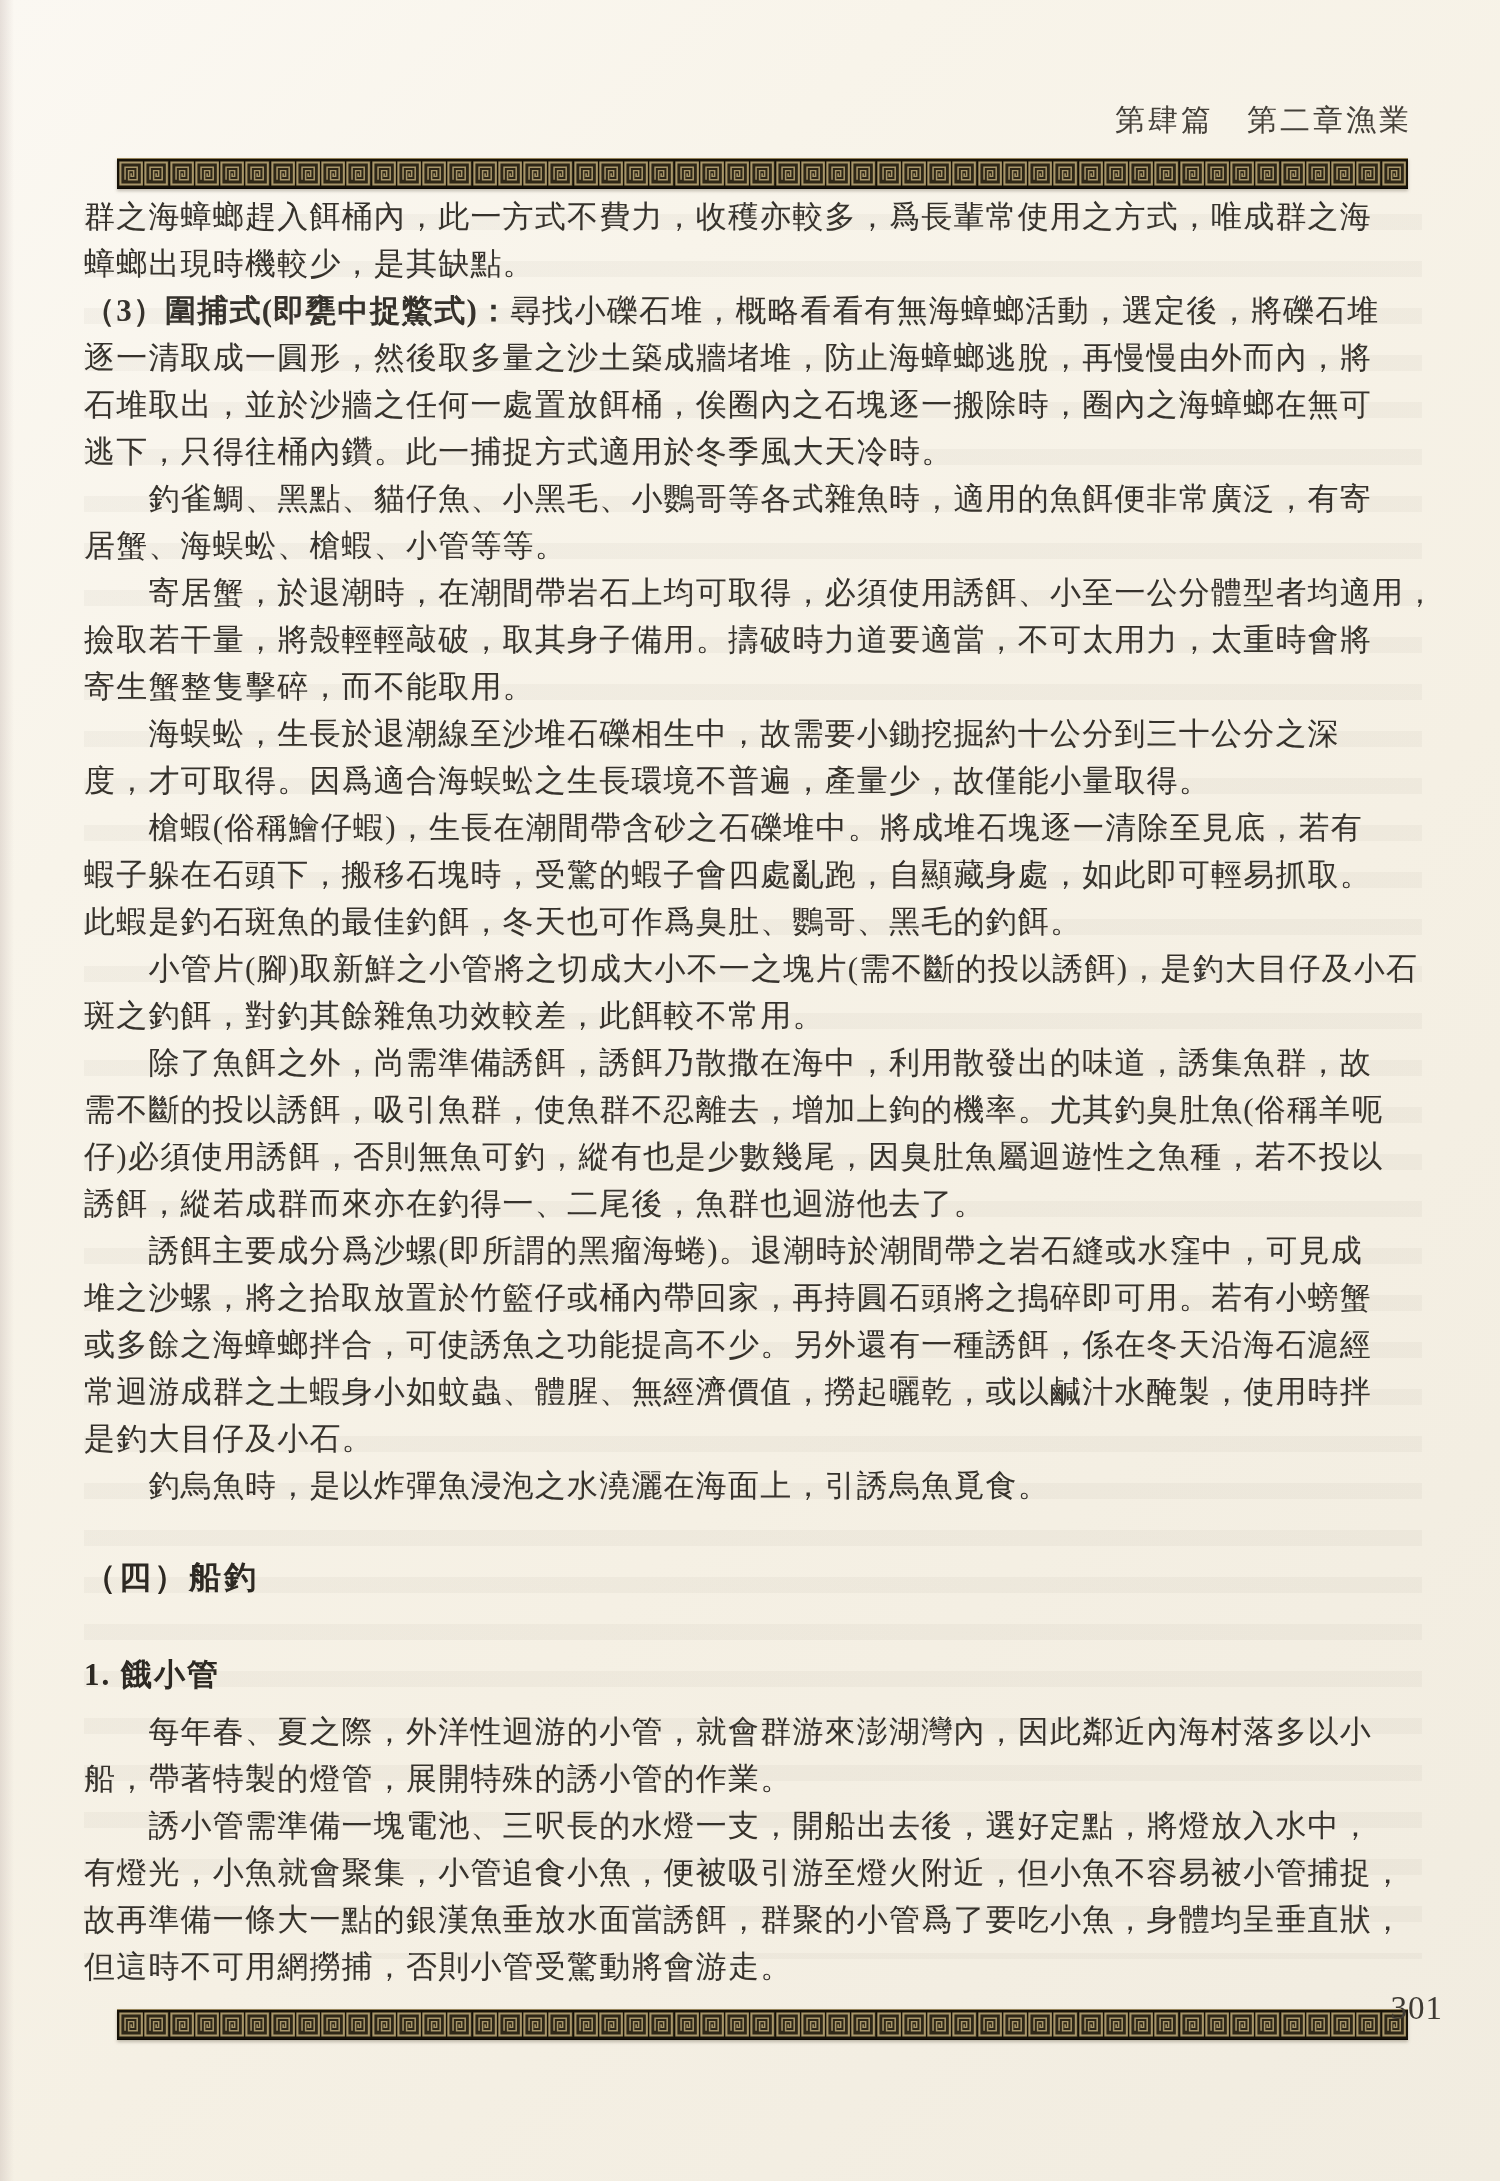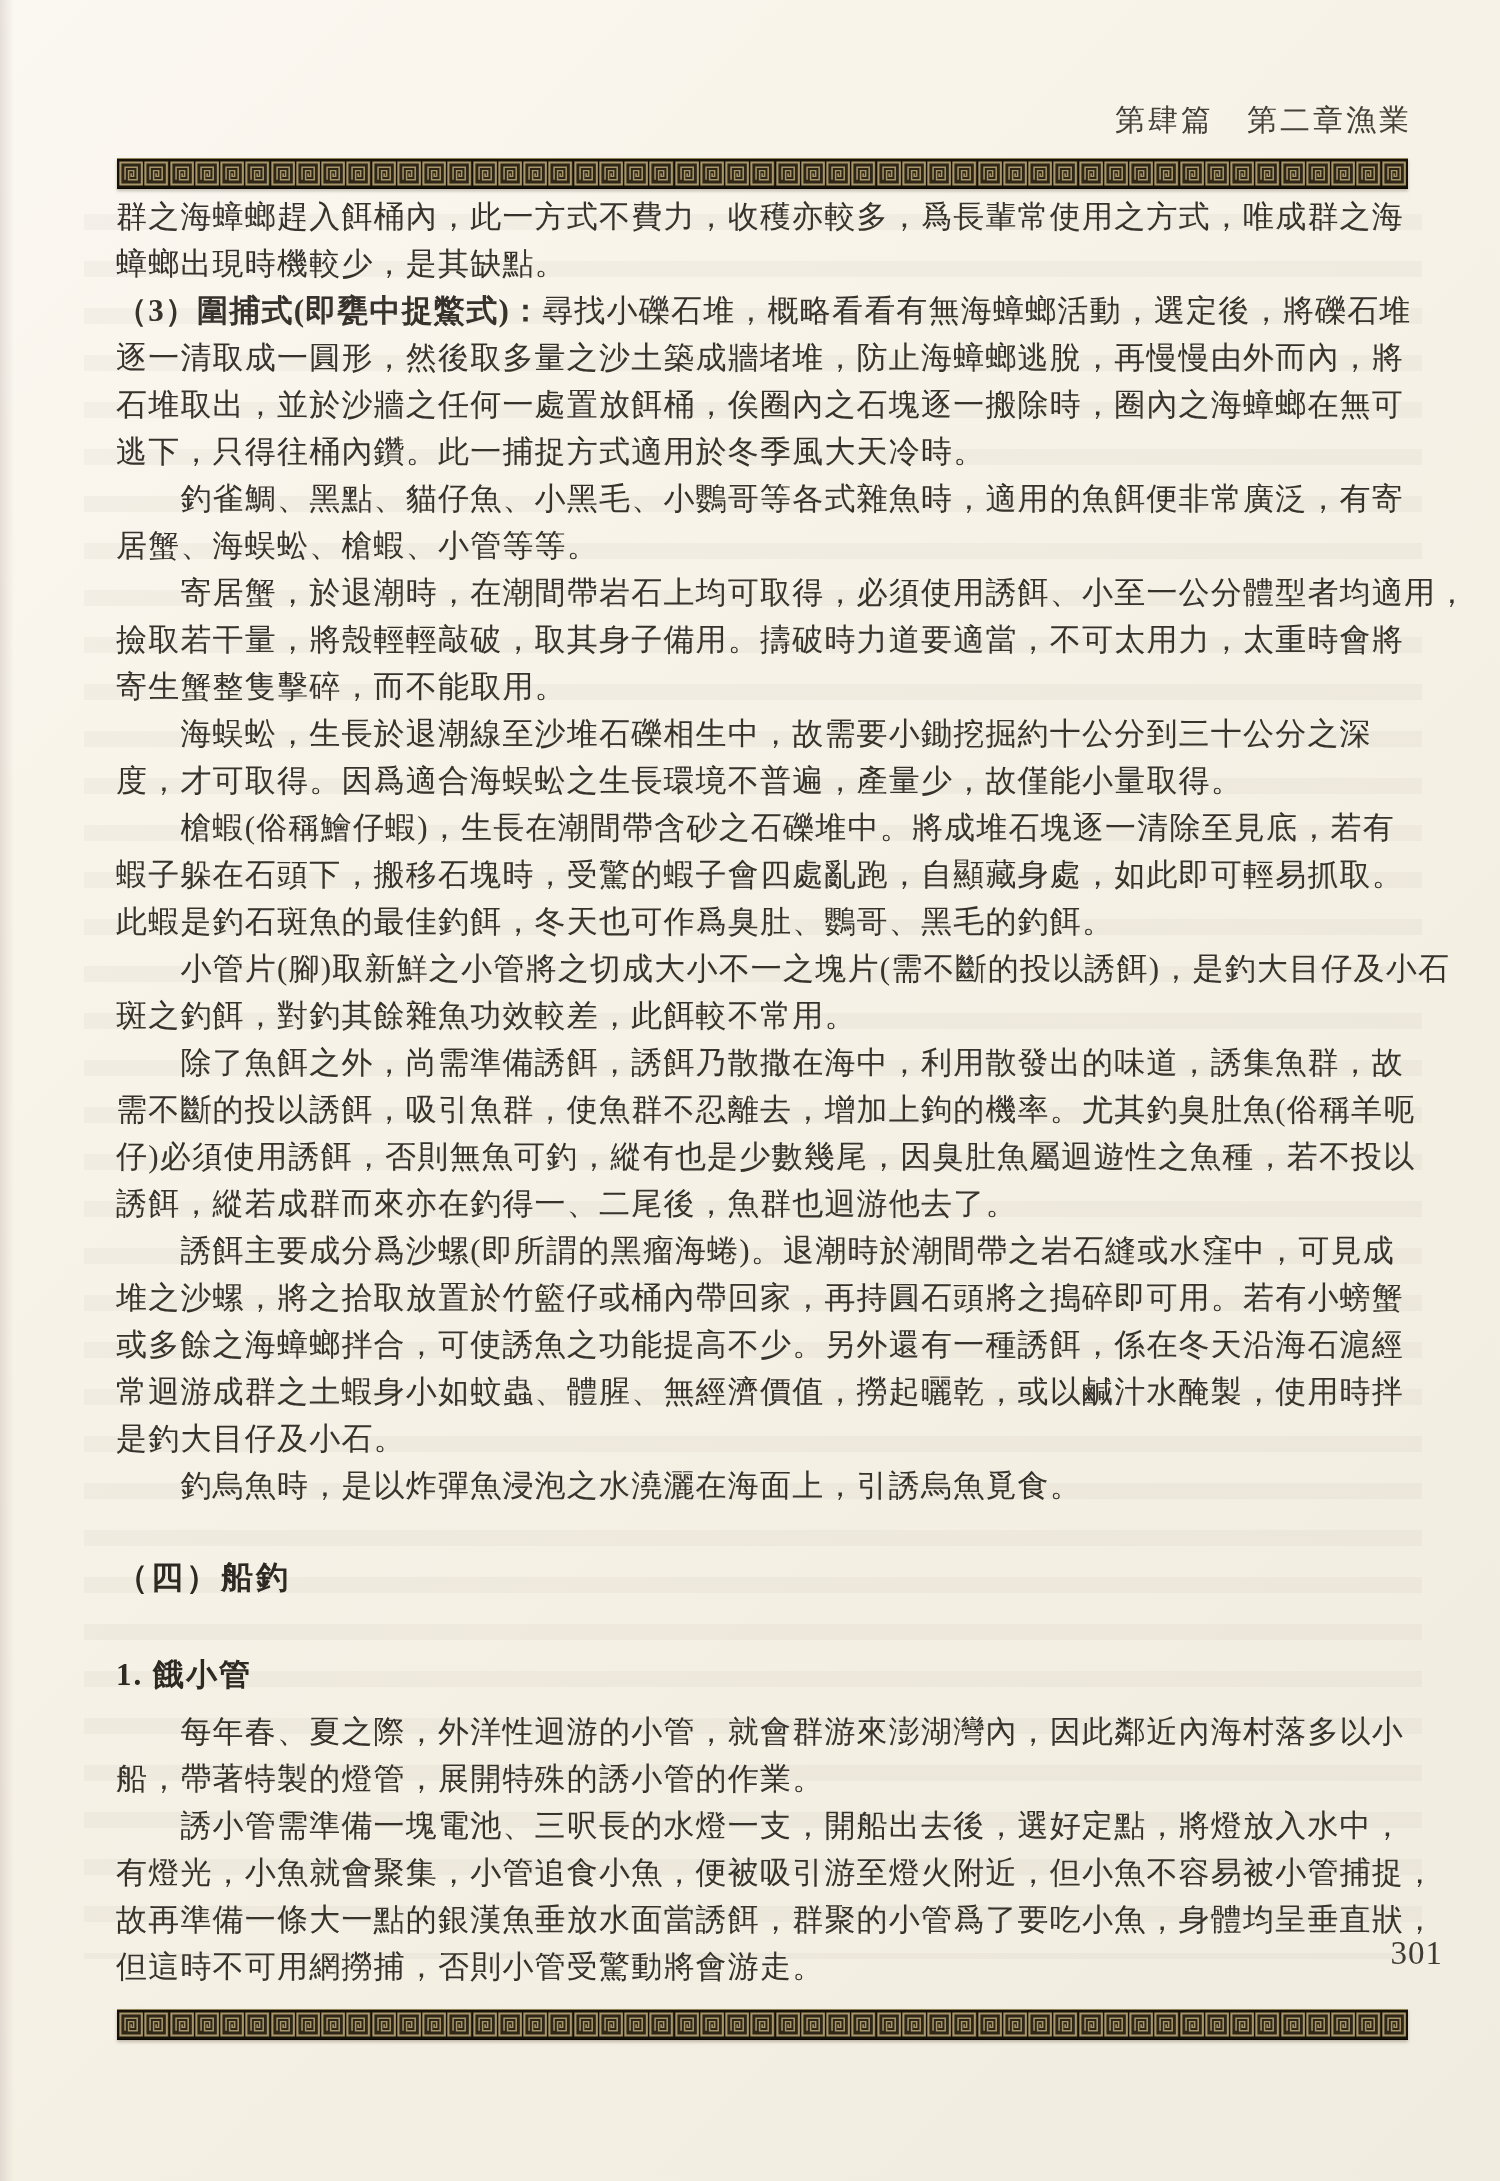--- a/index.html
+++ b/index.html
@@ -28,31 +28,31 @@
     box-shadow:0 2px 3px rgba(90,80,60,.35);
   }
   .deco-band.top{top:158px}
   .deco-band.bottom{top:2009px}
   .tile{flex:1 0 0;background:#2e2717;min-width:0;}
   .tile svg{display:block;width:100%;height:100%;}
   .text-block{
     position:absolute;left:84px;top:193px;width:1338px;
     font-size:31px;line-height:47px;color:#36322c;letter-spacing:1.2px;
   }
-  .line{height:47px;white-space:nowrap;margin-left:32px;}
+  .line{height:47px;white-space:nowrap;}
   .line.h1{font-weight:bold;font-size:32px;letter-spacing:3px;color:#2d2923;}
   .line.h2{font-weight:bold;font-size:31px;letter-spacing:2px;color:#2d2923;}
   .bold{font-weight:bold;}
   .ghost{
     position:absolute;left:84px;top:214px;width:1338px;height:1745px;
     background:repeating-linear-gradient(180deg,rgba(125,115,98,.055) 0 16px,rgba(125,115,98,0) 16px 47px);
     pointer-events:none;
   }
   .page-number{
-    position:absolute;top:1935px;right:57px;
+    position:absolute;top:1990px;right:57px;
     font-size:33px;color:#3f3b34;letter-spacing:1px;
   }
 </style>
 </head>
 <body>
 
 <div class="page">
 
   <div class="running-head">第肆篇　第二章漁業</div>
 

